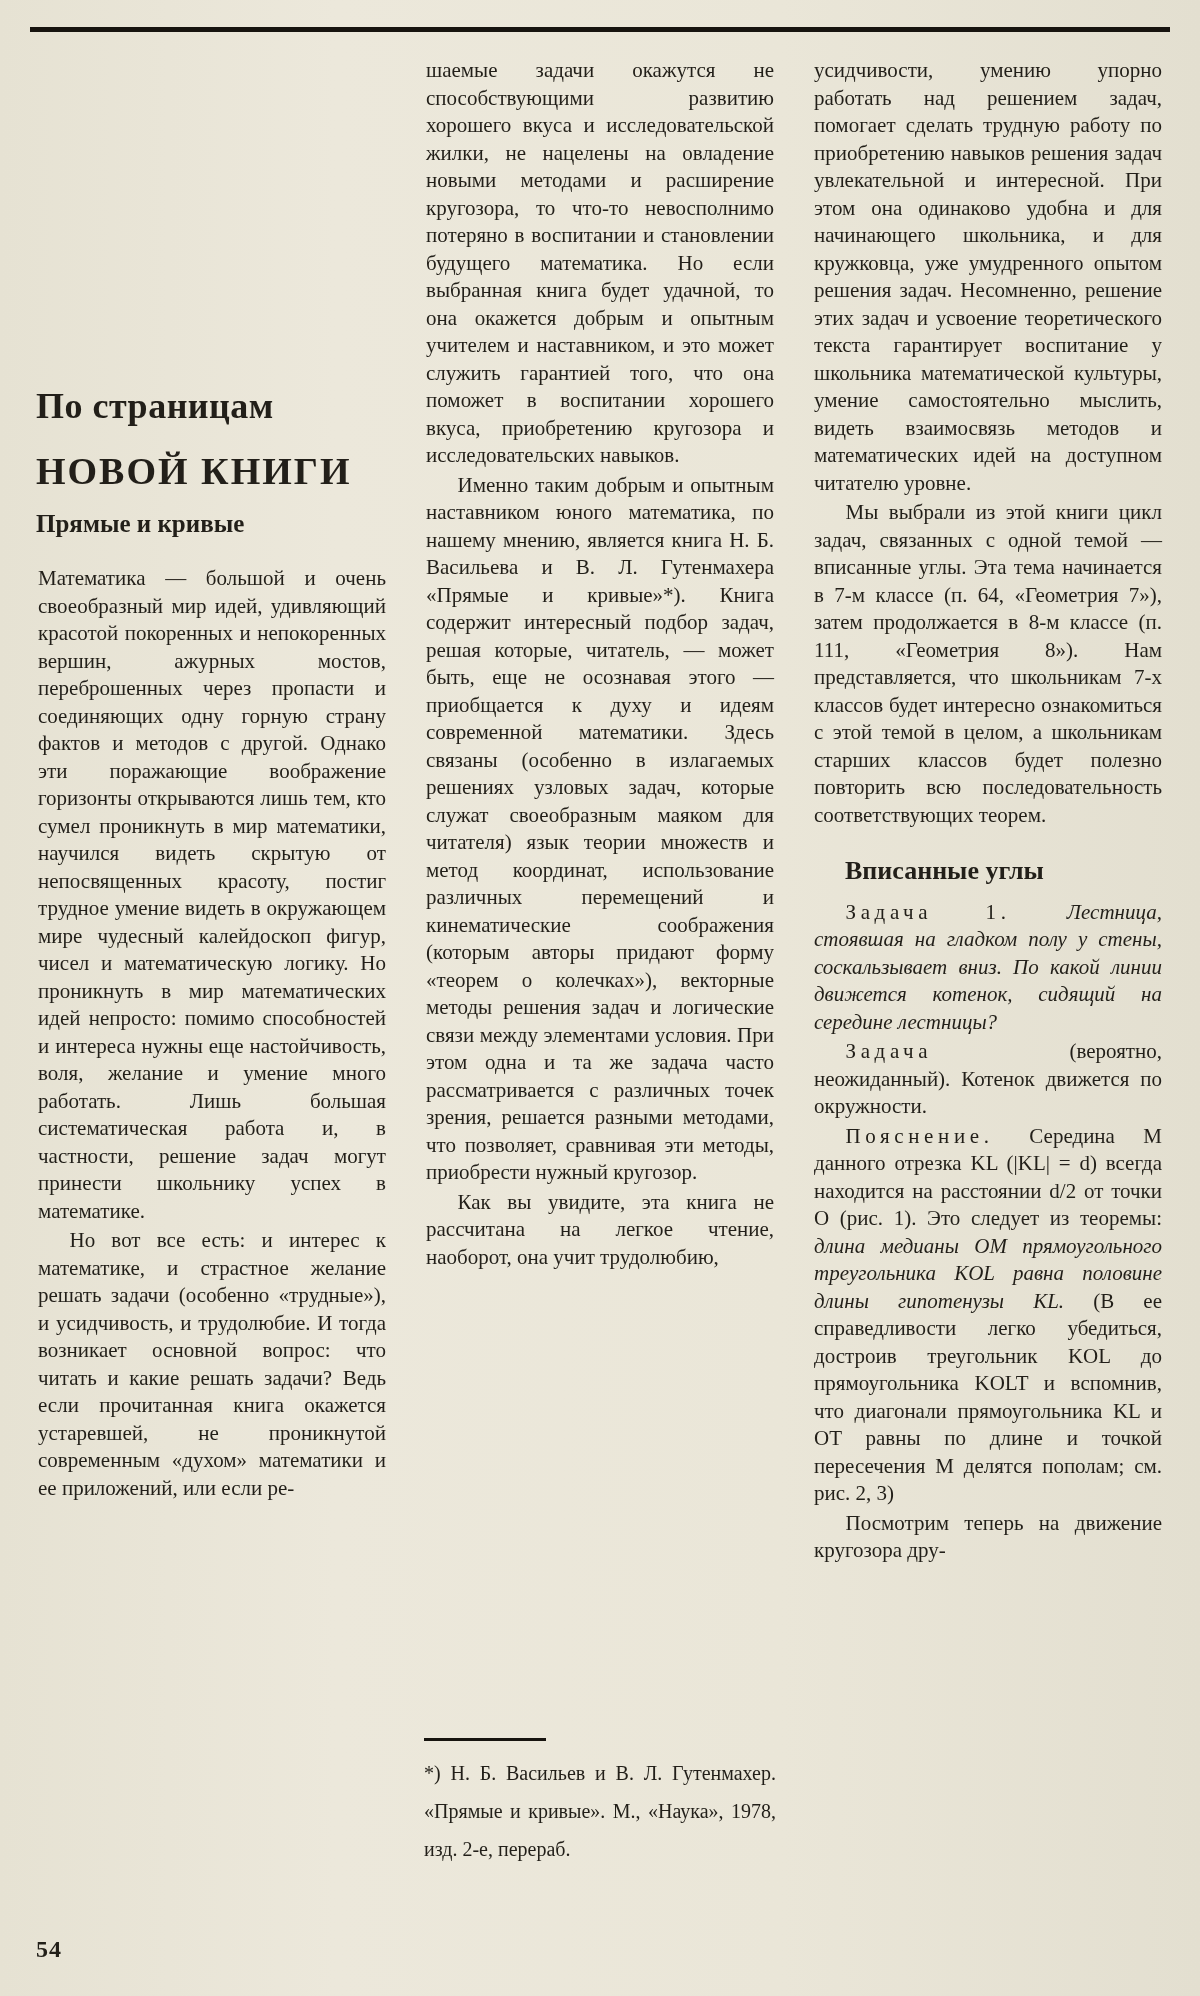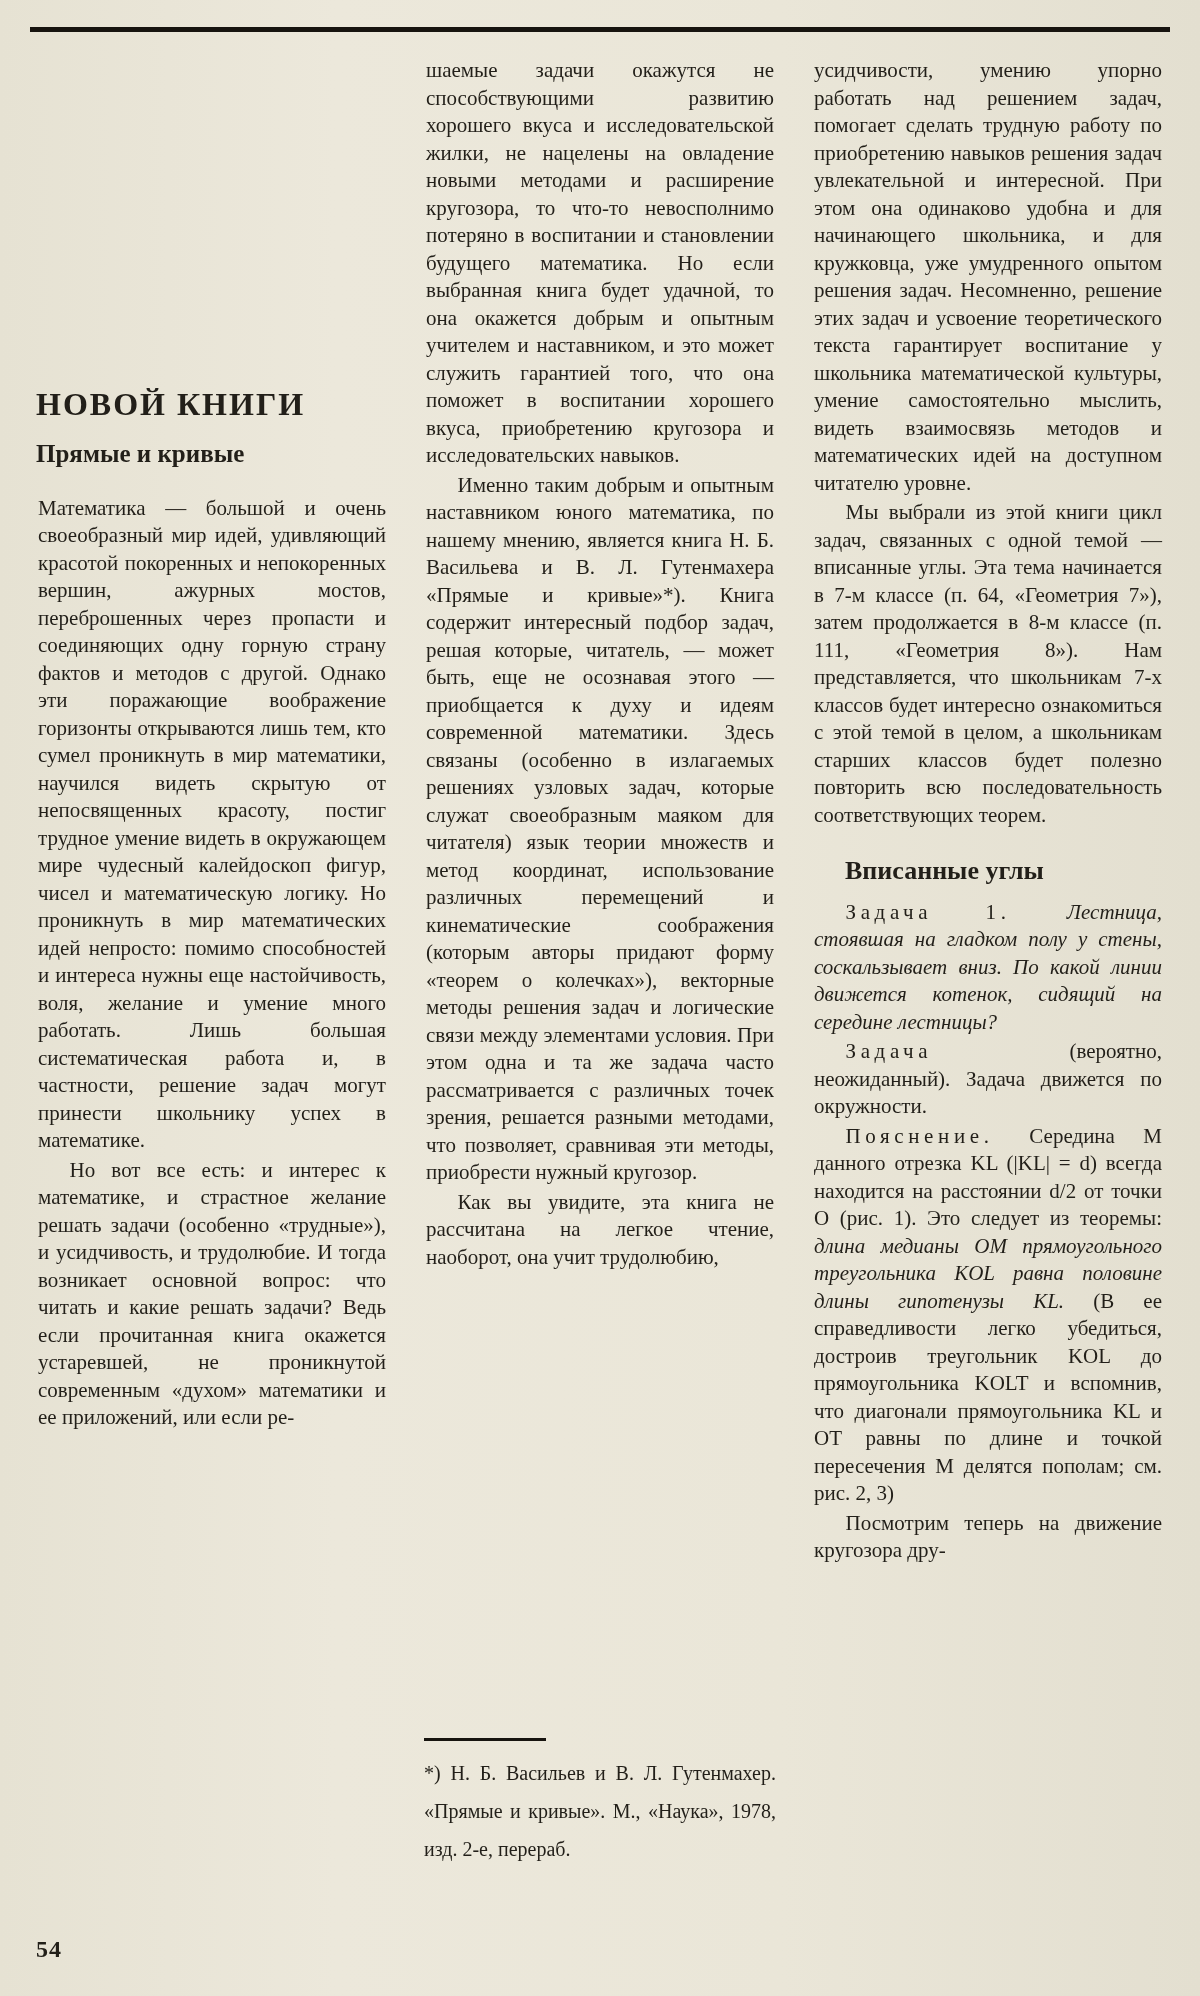--- a/index.html
+++ b/index.html
@@ -38,21 +38,21 @@
   .col-right { left: 812px; height: 1882px; }
   p.body { margin: 2px; text-align: justify; }
   p.indent { text-indent: 1.5em; }
 
   .heading-block { margin-top: 332px; margin-bottom: 26px; text-align: left; }
   .kicker1 {
     font-size: 36px; font-weight: bold; line-height: 1.1;
     letter-spacing: 0.5px;
   }
   .kicker2 {
-    font-size: 32px; font-weight: bold; line-height: 1.1;
+    font-size: 38px; font-weight: bold; line-height: 1.1;
     letter-spacing: 2px; margin-top: 24px; font-family: Liberation Serif, serif;
   }
   .article-title {
     font-size: 25px; font-weight: bold; line-height: 1.15;
     margin-top: 18px;
   }
   .section-heading {
     font-size: 26px; font-weight: bold; text-align: left;
     margin-top: 28px; margin-bottom: 14px; margin-left: 33px;
   }
@@ -84,20 +84,21 @@
 </style>
 </head>
 <body>
 
 <div class="page">
 
   <div class="top-rule"></div>
 
   <div class="col col-left">
     <div class="heading-block">
+      <div class="kicker1">По страницам</div>
       <div class="kicker2">НОВОЙ КНИГИ</div>
       <div class="article-title">Прямые и кривые</div>
     </div>
     <p class="body">Математика — большой и очень своеобразный мир идей, удивляющий красотой покоренных и непокоренных вершин, ажурных мостов, переброшенных через пропасти и соединяющих одну горную страну фактов и методов с другой. Однако эти поражающие воображение горизонты открываются лишь тем, кто сумел проникнуть в мир математики, научился видеть скрытую от непосвященных красоту, постиг трудное умение видеть в окружающем мире чудесный калейдоскоп фигур, чисел и математическую логику. Но проникнуть в мир математических идей непросто: помимо способностей и интереса нужны еще настойчивость, воля, желание и умение много работать. Лишь большая систематическая работа и, в частности, решение задач могут принести школьнику успех в математике.</p>
     <p class="body indent">Но вот все есть: и интерес к математике, и страстное желание решать задачи (особенно «трудные»), и усидчивость, и трудолюбие. И тогда возникает основной вопрос: что читать и какие решать задачи? Ведь если прочитанная книга окажется устаревшей, не проникнутой современным «духом» математики и ее приложений, или если ре-</p>
   </div>
 
   <div class="col col-mid">
     <p class="body">шаемые задачи окажутся не способствующими развитию хорошего вкуса и исследовательской жилки, не нацелены на овладение новыми методами и расширение кругозора, то что-то невосполнимо потеряно в воспитании и становлении будущего математика. Но если выбранная книга будет удачной, то она окажется добрым и опытным учителем и наставником, и это может служить гарантией того, что она поможет в воспитании хорошего вкуса, приобретению кругозора и исследовательских навыков.</p>
     <p class="body indent">Именно таким добрым и опытным наставником юного математика, по нашему мнению, является книга Н. Б. Васильева и В. Л. Гутенмахера «Прямые и кривые»*). Книга содержит интересный подбор задач, решая которые, читатель, — может быть, еще не осознавая этого — приобщается к духу и идеям современной математики. Здесь связаны (особенно в излагаемых решениях узловых задач, которые служат своеобразным маяком для читателя) язык теории множеств и метод координат, использование различных перемещений и кинематические соображения (которым авторы придают форму «теорем о колечках»), векторные методы решения задач и логические связи между элементами условия. При этом одна и та же задача часто рассматривается с различных точек зрения, решается разными методами, что позволяет, сравнивая эти методы, приобрести нужный кругозор.</p>
@@ -110,21 +111,21 @@
   </div>
 
   <div class="col col-right">
     <p class="body">усидчивости, умению упорно работать над решением задач, помогает сделать трудную работу по приобретению навыков решения задач увлекательной и интересной. При этом она одинаково удобна и для начинающего школьника, и для кружковца, уже умудренного опытом решения задач. Несомненно, решение этих задач и усвоение теоретического текста гарантирует воспитание у школьника математической культуры, умение самостоятельно мыслить, видеть взаимосвязь методов и математических идей на доступном читателю уровне.</p>
     <p class="body indent">Мы выбрали из этой книги цикл задач, связанных с одной темой — вписанные углы. Эта тема начинается в 7-м классе (п. 64, «Геометрия 7»), затем продолжается в 8-м классе (п. 111, «Геометрия 8»). Нам представляется, что школьникам 7-х классов будет интересно ознакомиться с этой темой в целом, а школьникам старших классов будет полезно повторить всю последовательность соответствующих теорем.</p>
 
     <h3 class="section-heading">Вписанные углы</h3>
 
     <p class="body indent"><span class="sp">Задача 1.</span> <span class="it">Лестница, стоявшая на гладком полу у стены, соскальзывает вниз. По какой линии движется котенок, сидящий на середине лестницы?</span></p>
 
-    <p class="body indent"><span class="sp">Задача</span> <span>(вероятно, неожиданный). Задача движется по окружности.</span></p>
+    <p class="body indent"><span class="sp">Задача</span> <span>(вероятно, неожиданный). Котенок движется по окружности.</span></p>
 
     <p class="body indent"><span class="sp">Пояснение.</span> <span>Середина M данного отрезка KL (|KL| = d) всегда находится на расстоянии d/2 от точки O (рис. 1). Это следует из теоремы:</span> <span class="it">длина медианы OM прямоугольного треугольника KOL равна половине длины гипотенузы KL.</span> <span>(В ее справедливости легко убедиться, достроив треугольник KOL до прямоугольника KOLT и вспомнив, что диагонали прямоугольника KL и OT равны по длине и точкой пересечения M делятся пополам; см. рис. 2, 3)</span></p>
 
     <p class="body indent">Посмотрим теперь на движение кругозора дру-</p>
   </div>
 
   <div class="page-number">54</div>
 
 </div>
 

